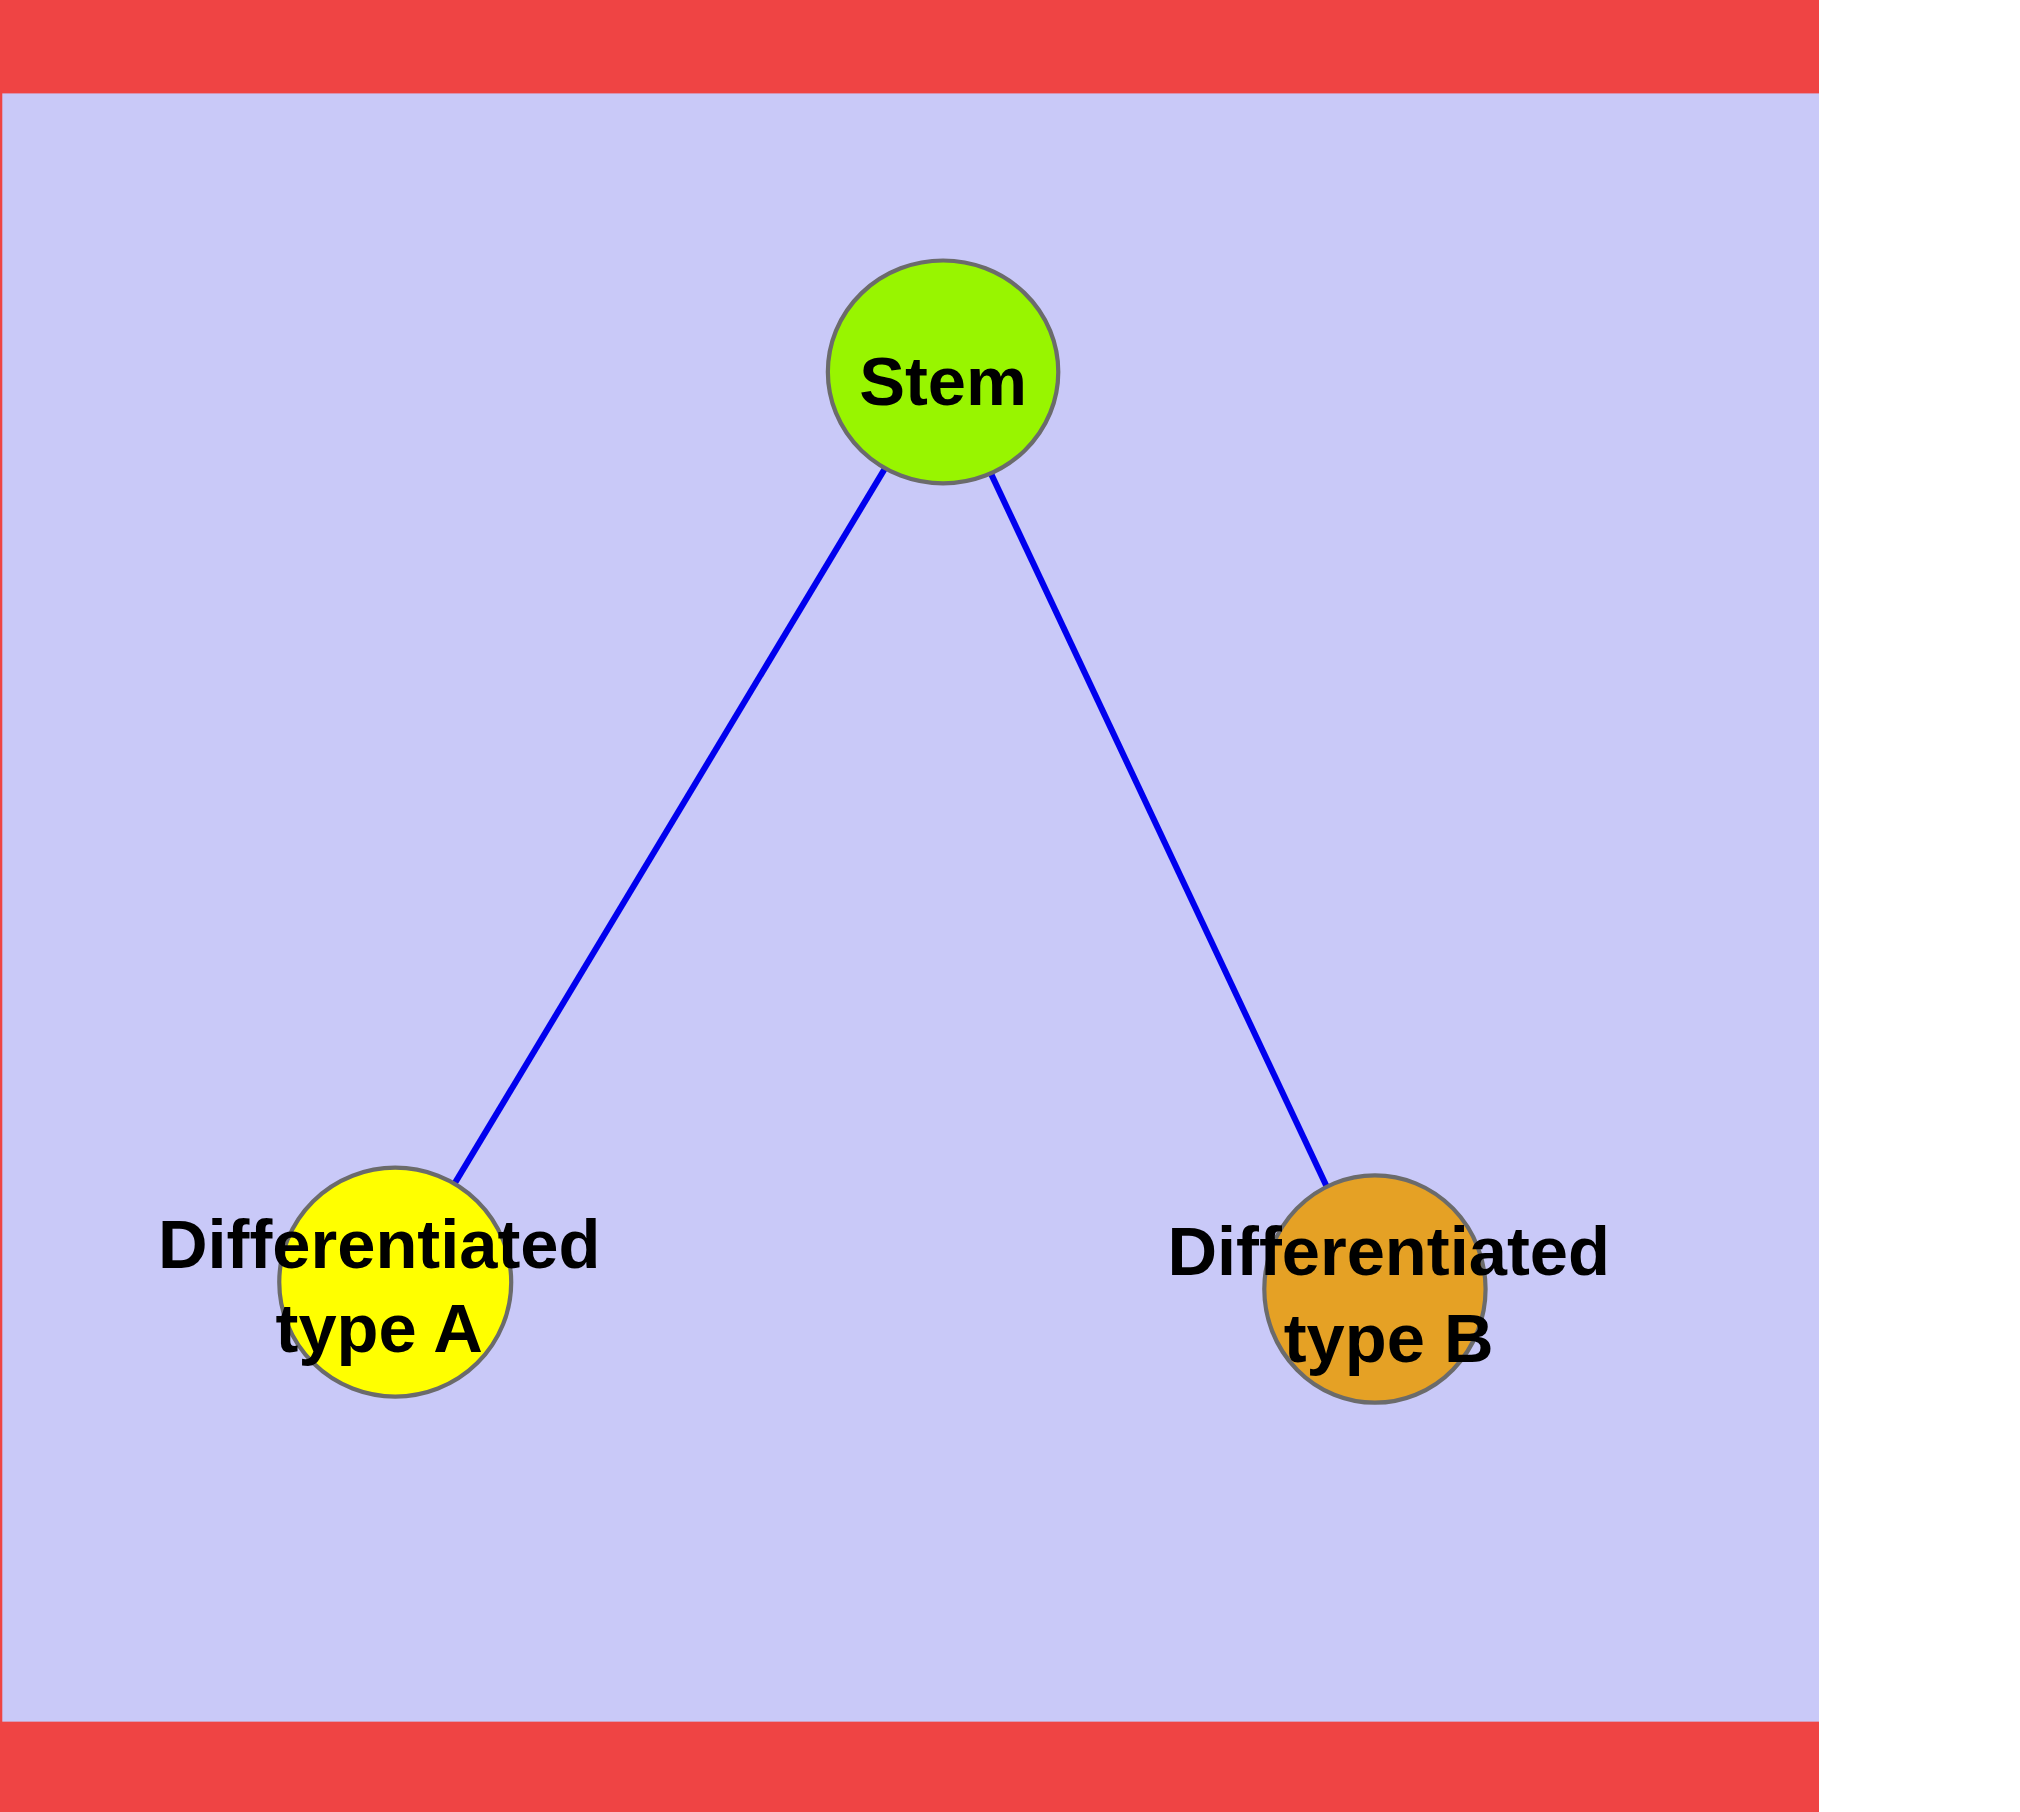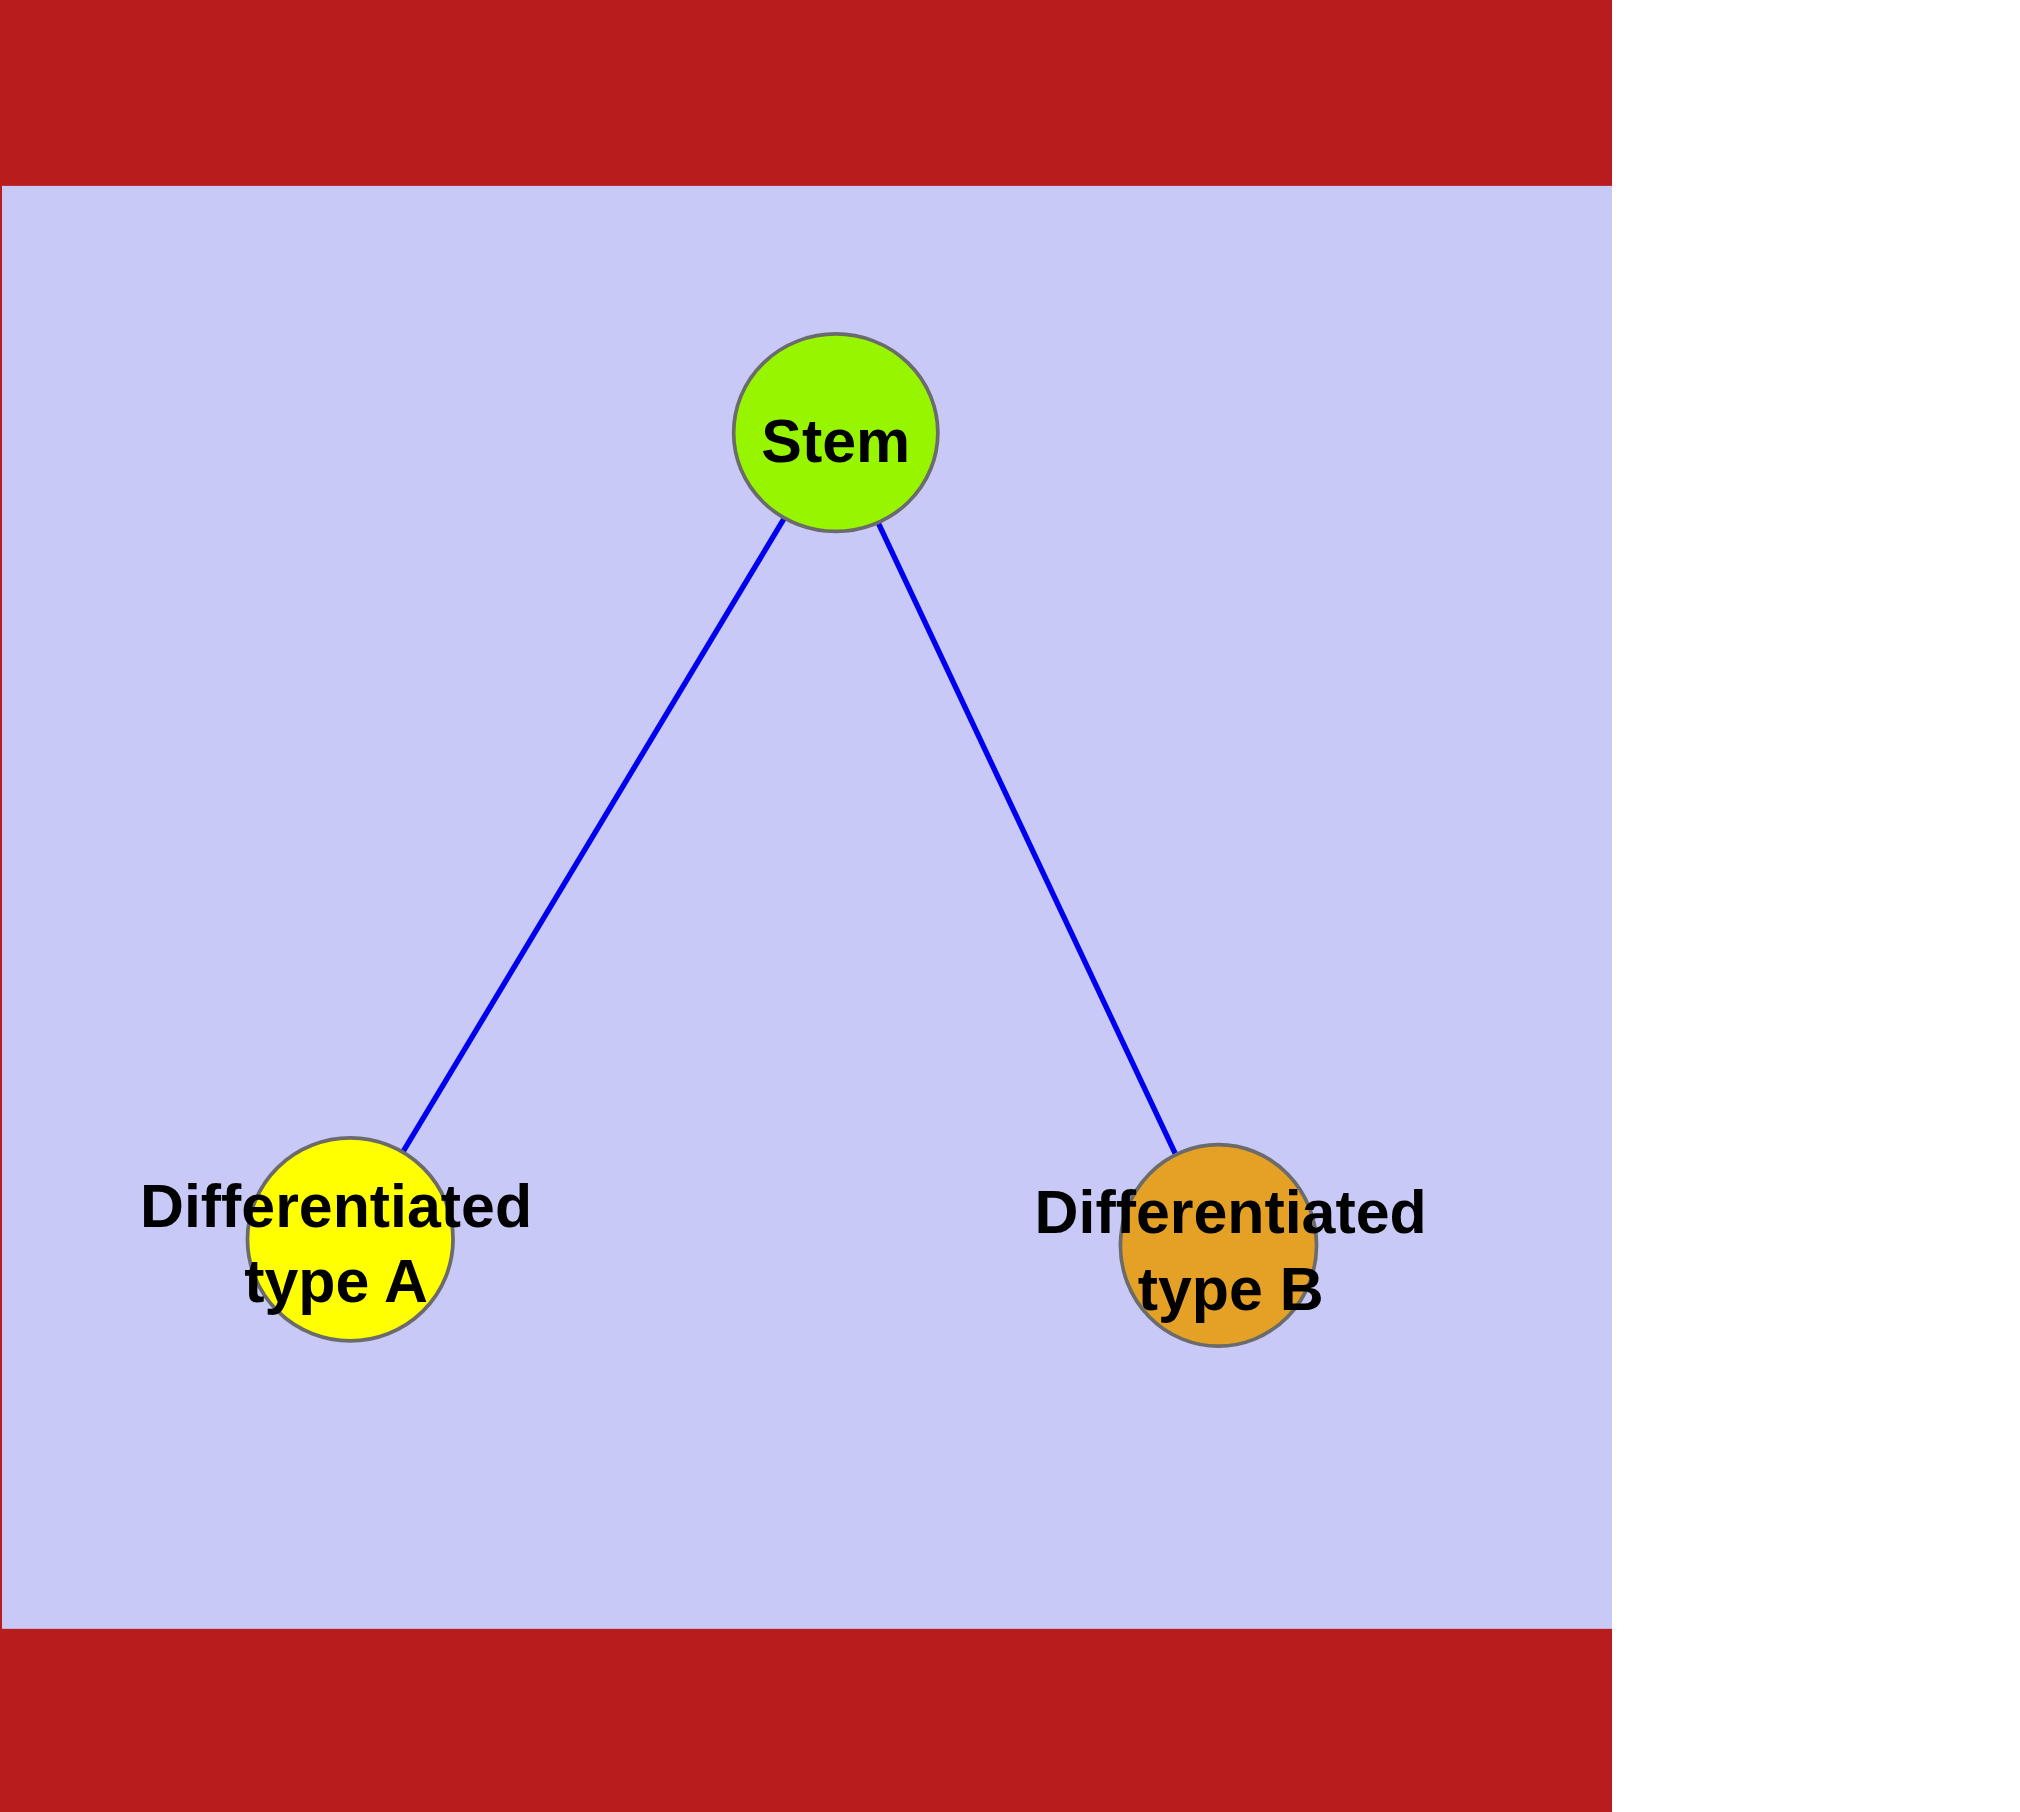--- a/index.html
+++ b/index.html
@@ -2,23 +2,23 @@
 <html style="font-size:13.6px"><head>
 <meta charset="utf-8">
 <style>
   html, body {
     margin: 0;
     padding: 0;
     background: #ffffff;
   }
   .stage {
     position: relative;
-    width: 1612px;
+    width: 1819px;
     height: 1812px;
-    background: #b91c1c; 
+    background: #ef4444; 
     overflow: hidden;
     font-family: "Liberation Sans", sans-serif;
     text-align: center;
   }
   .stage svg {
     position: absolute;
     top: 0;
     left: 0;
     width: 100%;
     height: 100%;

